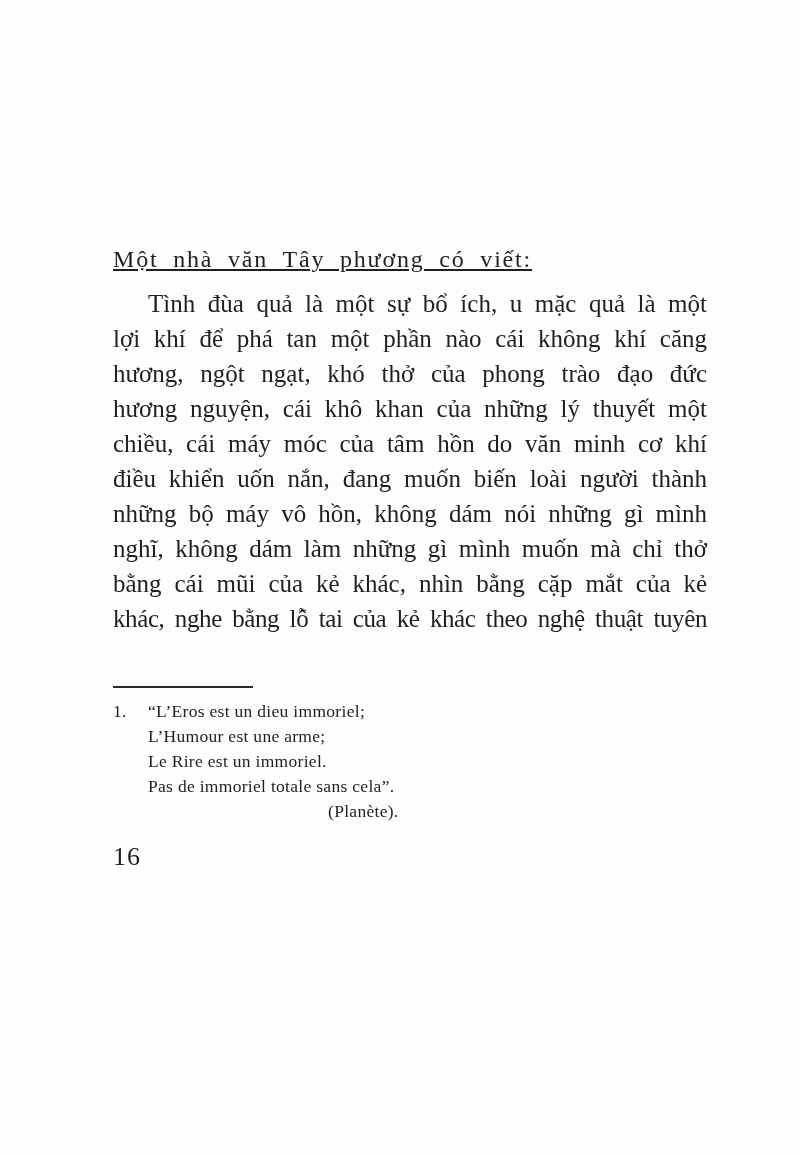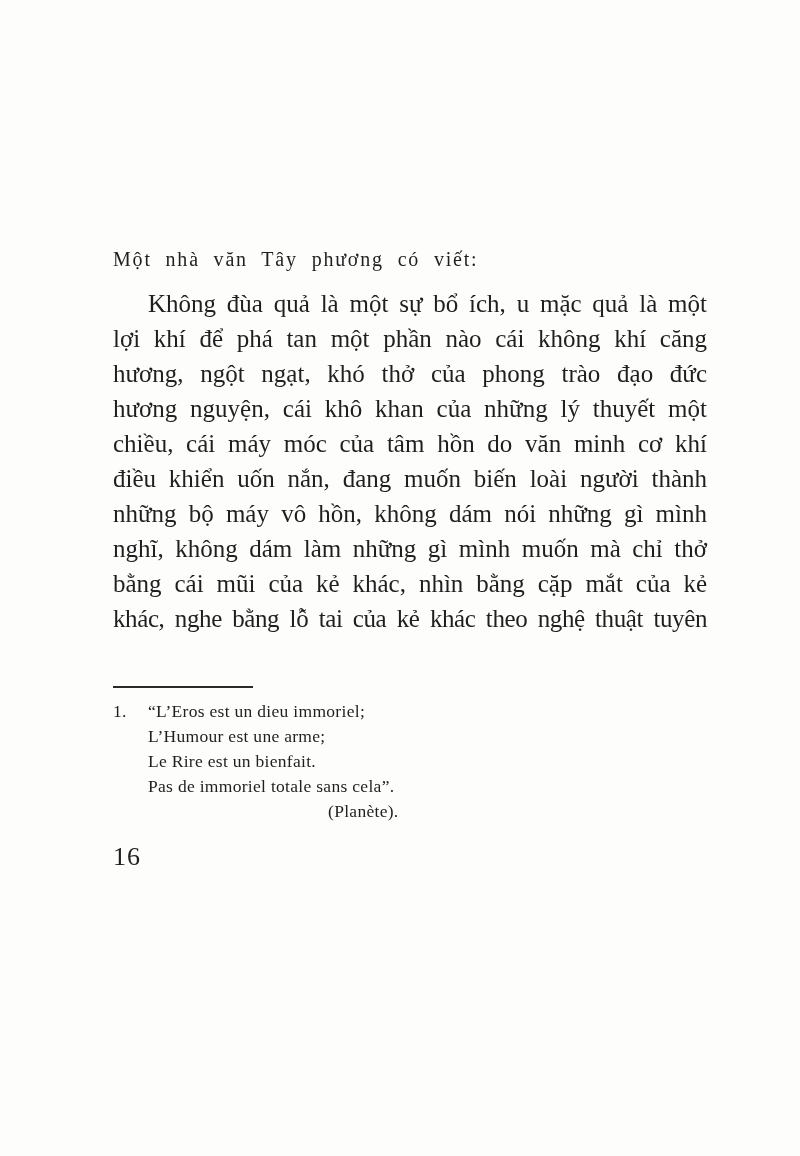--- a/index.html
+++ b/index.html
@@ -12,24 +12,25 @@
     font-family: "Liberation Serif", "DejaVu Serif", serif;
     overflow: hidden;
   }
   .content {
     position: absolute;
     left: 113px;
     top: 240px;
     width: 594px;
   }
   .intro {
-    font-size: 20px;
+    font-size: 24px;
     line-height: 38px;
     letter-spacing: 1.8px;
     word-spacing: 7px;
+    text-decoration: underline;
   }
   .quote {
     margin-top: 13px;
     margin-left: 102px;
     font-style: italic;
     font-size: 25px;
     line-height: 38px;
     letter-spacing: 0.6px;
     word-spacing: 3px;
   }
@@ -80,40 +81,40 @@
 </head>
 <body>
 
 <div class="page">
   <div class="content">
 
     <div class="intro">Một nhà văn Tây phương có viết:</div>
 
 
     <div class="body-par">
-      <div class="body-line first">Không đùa quả là một sự bổ ích, u mặc quả là một</div>
+      <div class="body-line first">Tình đùa quả là một sự bổ ích, u mặc quả là một</div>
       <div class="body-line">lợi khí để phá tan một phần nào cái không khí căng</div>
       <div class="body-line">hương, ngột ngạt, khó thở của phong trào đạo đức</div>
       <div class="body-line">hương nguyện, cái khô khan của những lý thuyết một</div>
       <div class="body-line">chiều, cái máy móc của tâm hồn do văn minh cơ khí</div>
       <div class="body-line">điều khiển uốn nắn, đang muốn biến loài người thành</div>
       <div class="body-line">những bộ máy vô hồn, không dám nói những gì mình</div>
       <div class="body-line">nghĩ, không dám làm những gì mình muốn mà chỉ thở</div>
       <div class="body-line">bằng cái mũi của kẻ khác, nhìn bằng cặp mắt của kẻ</div>
       <div class="body-line last">khác, nghe bằng lỗ tai của kẻ khác theo nghệ thuật tuyên</div>
     </div>
 
     <div class="fn-rule"></div>
 
     <div class="footnote">
       <div class="fn-marker">1.</div>
       <div class="fn-lines">
         <div class="fn-line">“L’Eros est un dieu immoriel;</div>
         <div class="fn-line">L’Humour est une arme;</div>
-        <div class="fn-line">Le Rire est un bienfait.</div>
+        <div class="fn-line">Le Rire est un immoriel.</div>
         <div class="fn-line">Pas de immoriel totale sans cela”.</div>
         <div class="fn-attribution">(Planète).</div>
       </div>
     </div>
 
     <div class="page-number">16</div>
 
   </div>
 </div>
 

